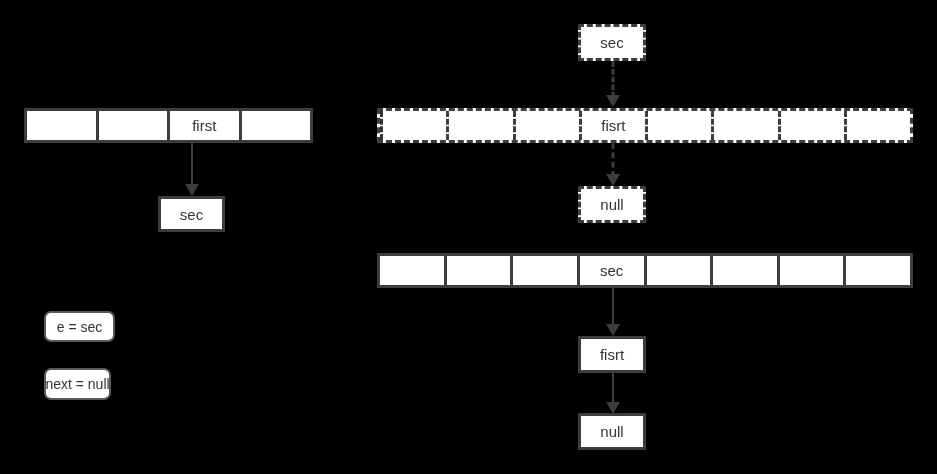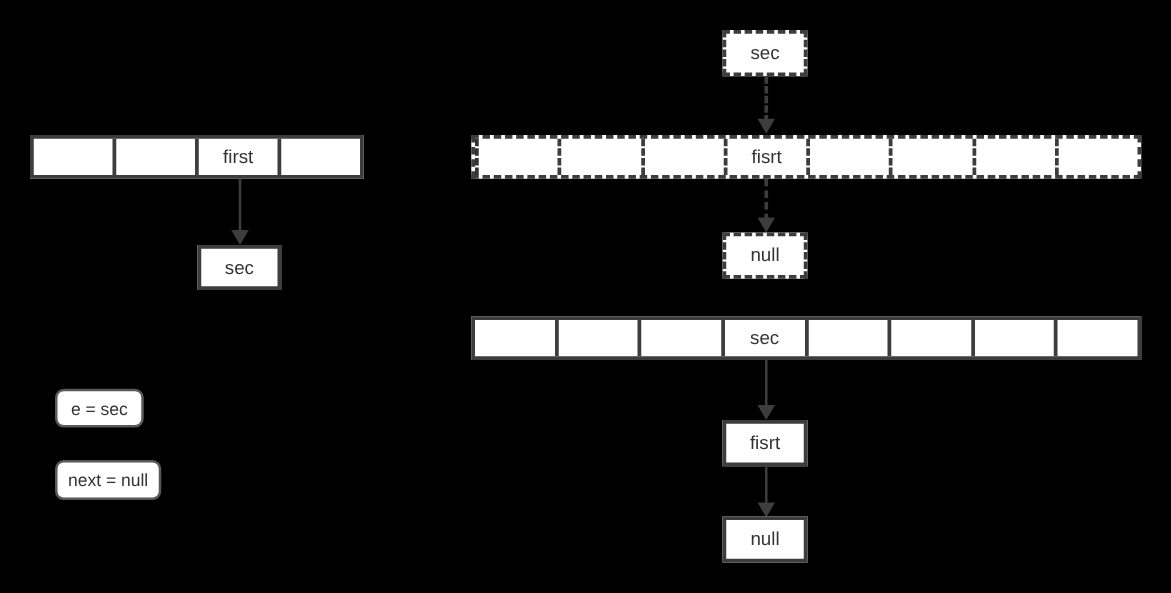--- a/index.html
+++ b/index.html
@@ -66,37 +66,37 @@
     border-left:7px solid transparent;
     border-right:7px solid transparent;
     border-top:12px solid var(--border);
   }
 </style>
 </head>
 <body>
 
 <div class="stage">
 
-  <div class="row" style="left:24px;top:108px;width:267px;height:35px;">
+  <div class="row" style="left:24px;top:108px;width:289px;height:35px;">
     <div class="cell"></div>
     <div class="cell"></div>
     <div class="cell">first</div>
     <div class="cell"></div>
   </div>
 
   <div class="arrow solid" style="left:184px;top:143px;height:53px;">
     <div class="line"></div>
     <div class="head"></div>
   </div>
 
   <div class="node" style="left:158px;top:196px;width:67px;height:36px;">sec</div>
 
   <div class="pill" style="left:44px;top:311px;width:71px;height:31px;">e = sec</div>
 
-  <div class="pill" style="left:44px;top:368px;width:85px;height:32px;">next = null</div>
+  <div class="pill" style="left:44px;top:368px;width:67px;height:32px;">next = null</div>
 
   <div class="node dashed" style="left:578px;top:24px;width:68px;height:37px;">sec</div>
 
   <div class="arrow dashed" style="left:605px;top:61px;height:46px;">
     <div class="line"></div>
     <div class="head"></div>
   </div>
 
   <div class="row dashed" style="left:377px;top:108px;width:536px;height:35px;">
     <div class="cell"></div>

